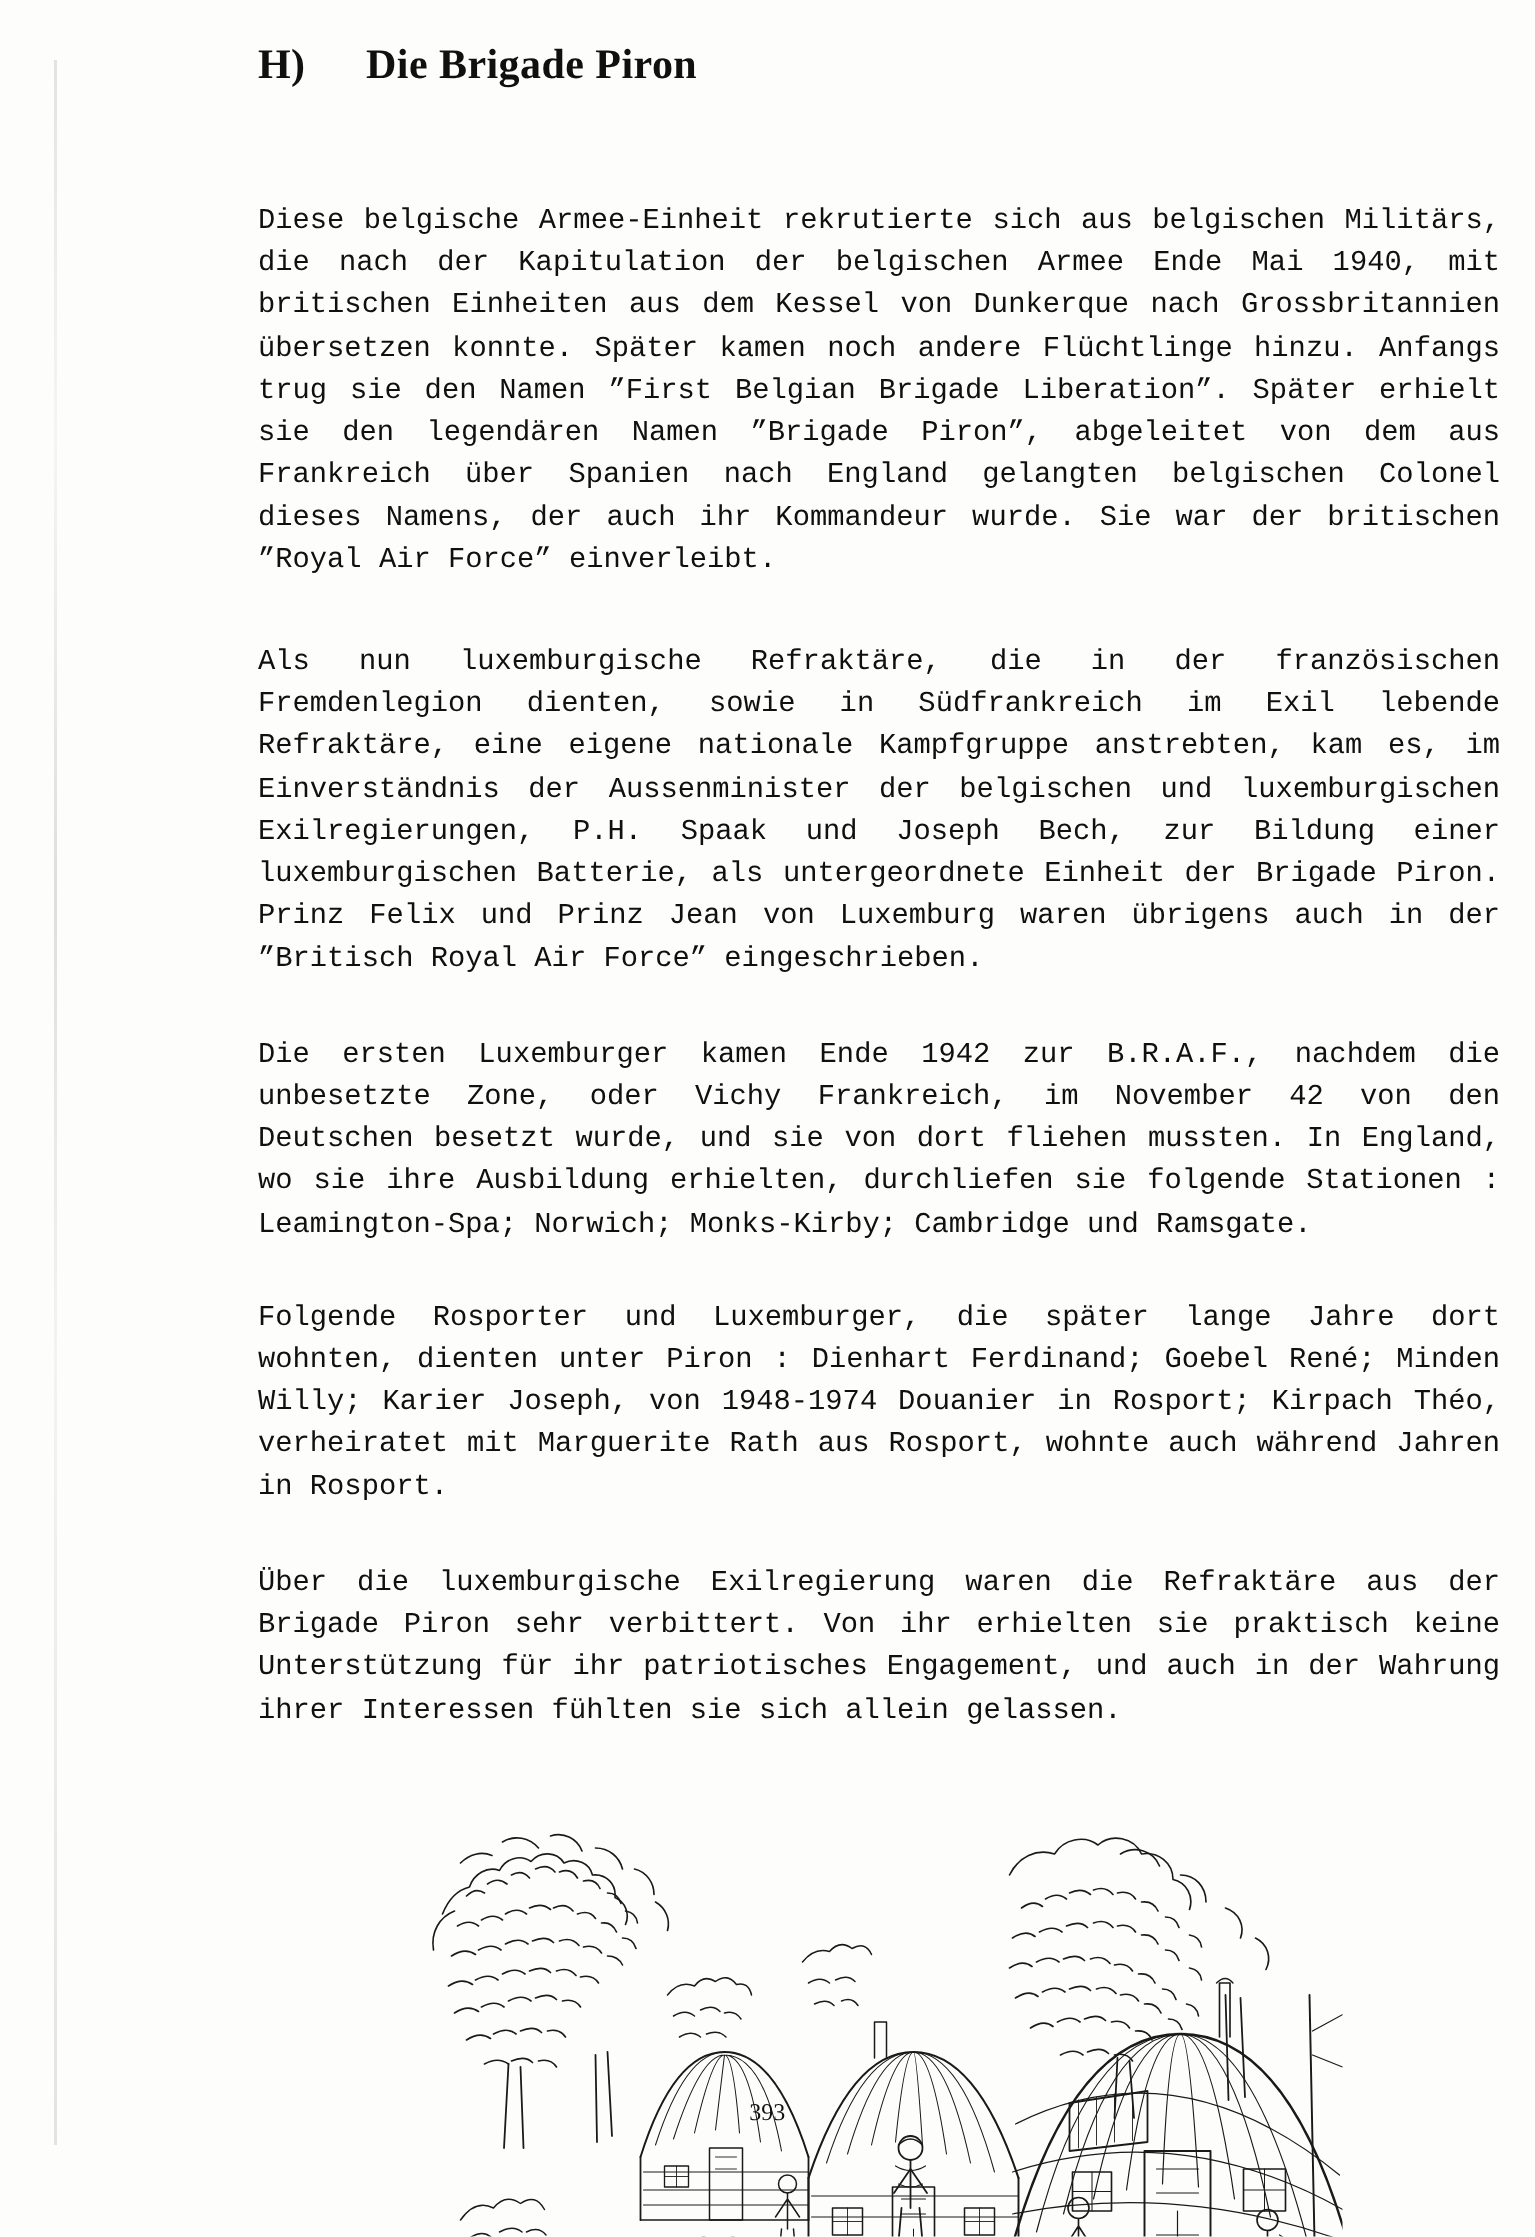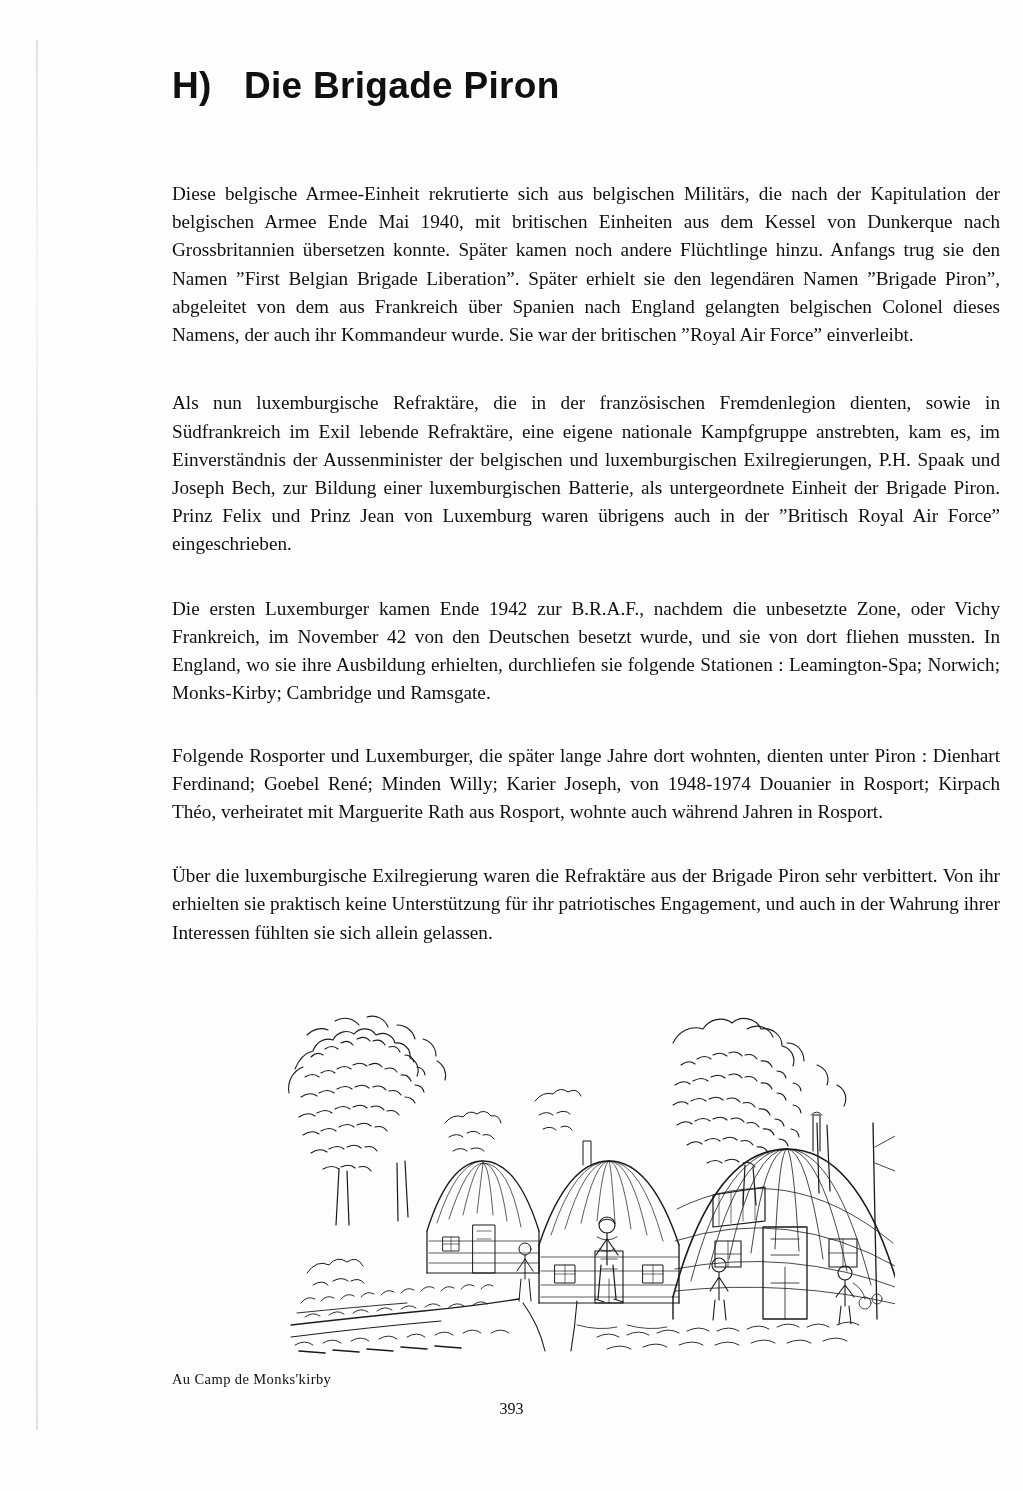--- a/index.html
+++ b/index.html
@@ -34,37 +34,37 @@
       rgba(0,0,0,0.04) 62%,
       rgba(0,0,0,0.10) 100%);
   }
   .content {
     position: absolute;
     left: 172px;
     top: 0;
     width: 828px;
   }
   h1.title {
-    font-size: 37px;
+    font-size: 28px;
     font-weight: bold;
     letter-spacing: 0.3px;
     margin: 0;
-    padding-top: 65px;
-    font-family: Liberation Sans, sans-serif;
+    padding-top: 28px;
+    font-family: Liberation Serif, serif;
   }
   h1.title .label {
     display: inline-block;
     width: 72px;
   }
   .para {
     font-size: 19.2px;
     line-height: 1.47;
     text-align: justify;
     margin: 0;
-    font-family: Liberation Serif, serif;
+    font-family: Liberation Mono, monospace;
   }
   .p1 { margin-top: 73px; }
   .p2 { margin-top: 40px; }
   .p3 { margin-top: 36px; }
   .p4 { margin-top: 34px; }
   .p5 { margin-top: 36px; }
 
   .figure {
     margin-top: 26px;
     width: 828px;

